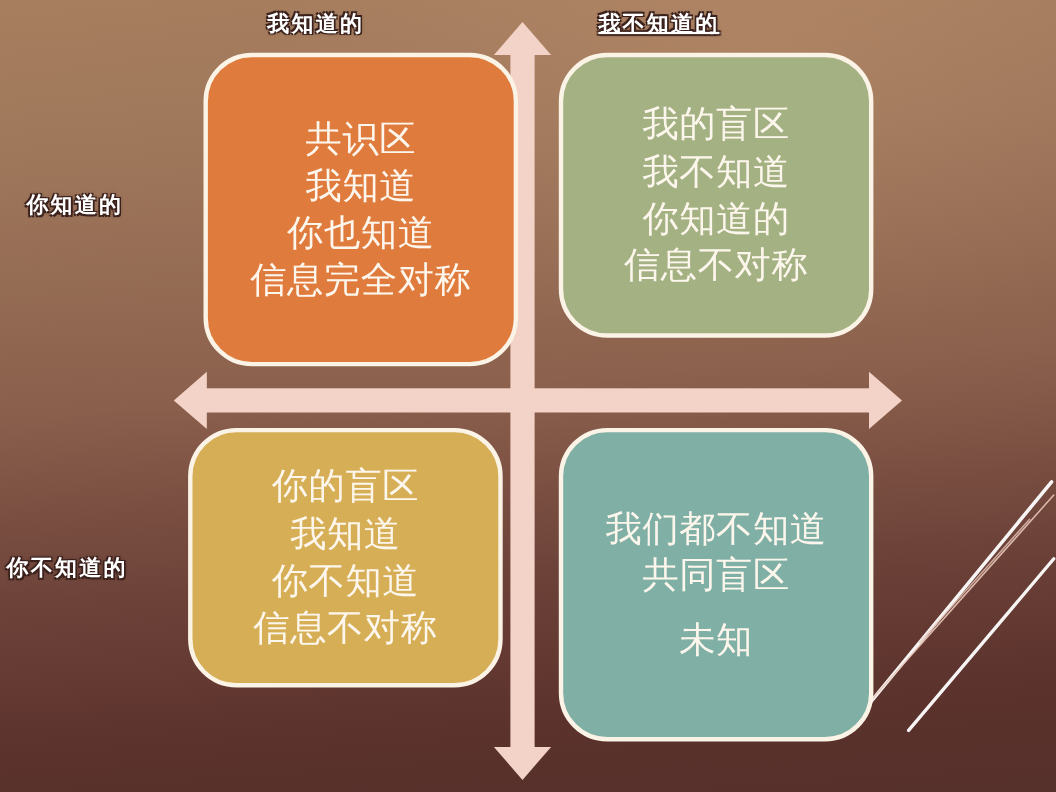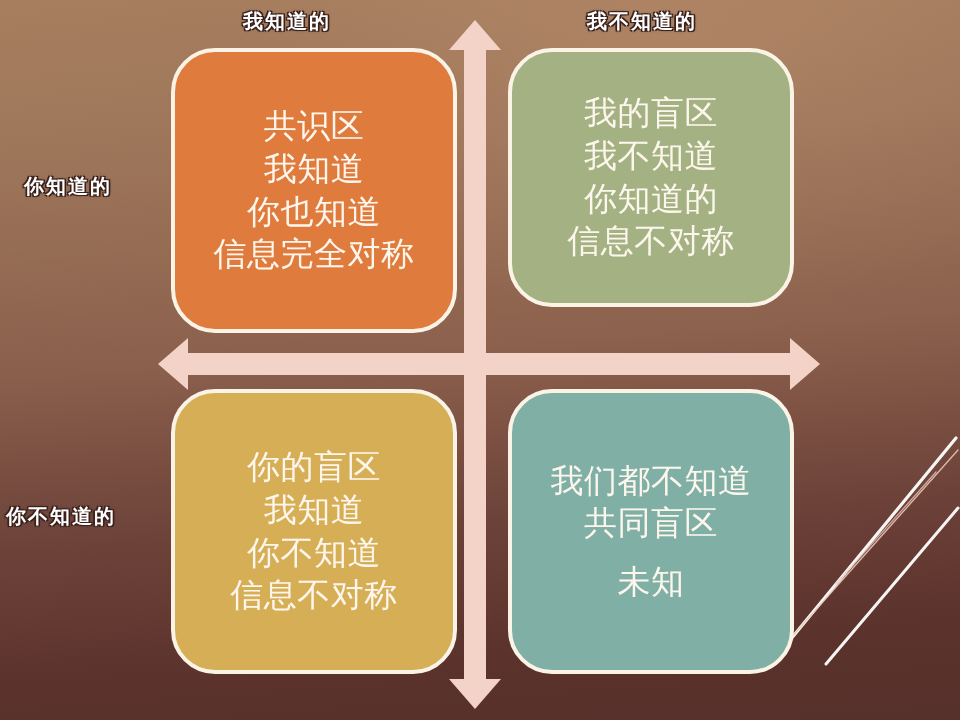--- a/index.html
+++ b/index.html
@@ -109,29 +109,29 @@
     display: block;
     white-space: nowrap;
     letter-spacing: 0.5px;
   }
   .quad .spacer {
     display: block;
     height: 0.95em;
   }
 
   #quad-tl {
-    left: 171px;  top: 48px;  width: 286px; height: 285px;
+    left: 185px;  top: 48px;  width: 286px; height: 285px;
     background: #E07B3E;
   }
   #quad-tr {
     left: 508px; top: 48px;  width: 286px; height: 259px;
     background: #A3B183;
   }
   #quad-bl {
-    left: 171px; top: 389px; width: 286px; height: 285px;
+    left: 171px; top: 389px; width: 286px; height: 236px;
     background: #D6AE55;
   }
   #quad-br {
     left: 508px; top: 389px; width: 286px; height: 285px;
     background: #7FAFA5;
   }
 
   
   #quad-tl .line { font-size: 33px; }
   #quad-tr .line { font-size: 33px; }
@@ -148,21 +148,21 @@
     letter-spacing: 2px;
     white-space: nowrap;
     text-shadow:
       -1.4px -1.4px 0 #3a211c,
        1.4px -1.4px 0 #3a211c,
       -1.4px  1.4px 0 #3a211c,
        1.4px  1.4px 0 #3a211c,
        0 0 3px rgba(40,20,16,0.85);
   }
   #label-top-left  { left: 243px; top: 8px; }
-  #label-top-right { left: 587px; top: 8px; }
+  #label-top-right { left: 544px; top: 8px; text-decoration: underline; }
   #label-mid-left  { left: 24px;  top: 173px; text-align: right; }
   #label-low-left  { left: 6px;   top: 503px; }
 </style>
 </head>
 <body>
 
 <div id="slide">
 
   <svg class="streaks" viewBox="0 0 200 290" preserveAspectRatio="none">
     <line x1="12" y1="282" x2="196" y2="58" stroke="#FFFFFF" stroke-width="3.2" stroke-linecap="round" opacity="0.95"></line>

